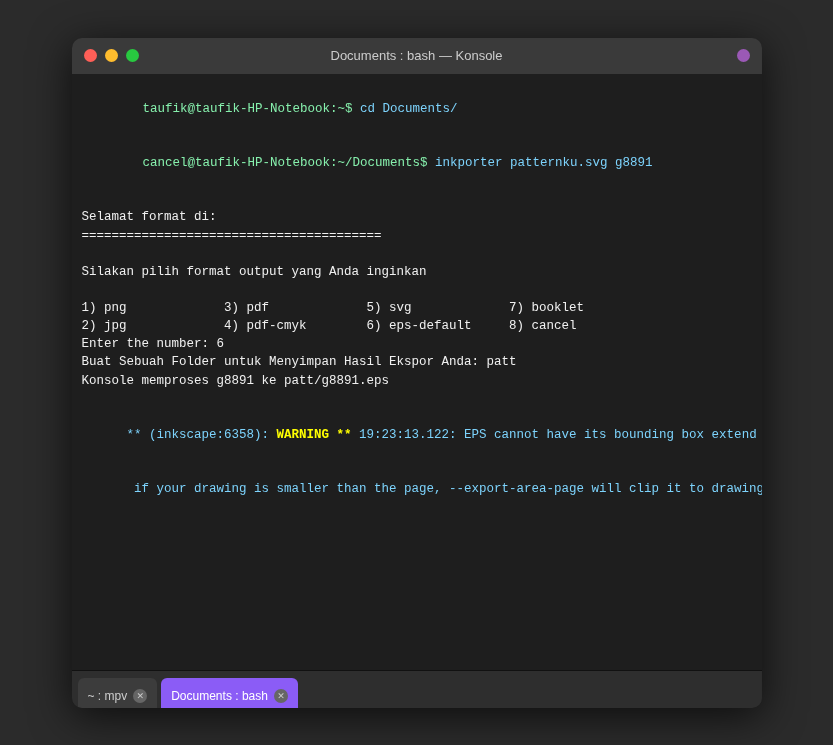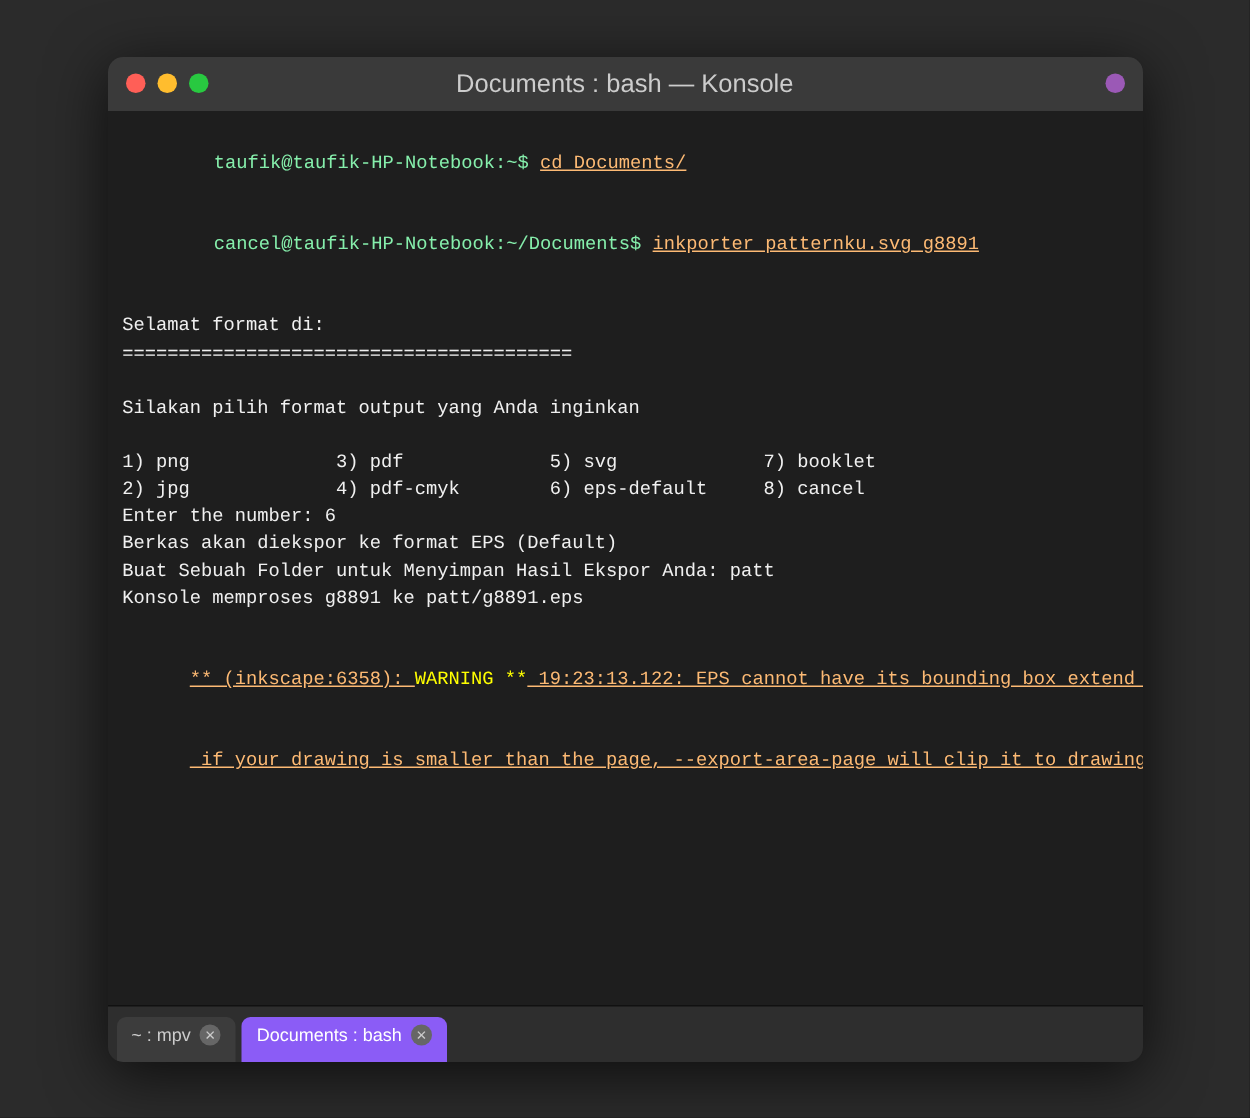--- a/index.html
+++ b/index.html
@@ -46,21 +46,21 @@
       width: 13px;
       height: 13px;
       border-radius: 50%;
     }
 
     .win-btn-close { background: #ff5f57; }
     .win-btn-min   { background: #ffbd2e; }
     .win-btn-max   { background: #28c940; }
 
     .title-text {
-      font-size: 17px;
+      font-size: 13px;
       color: #cccccc;
       font-family: -apple-system, BlinkMacSystemFont, sans-serif;
     }
 
     .profile-dot {
       position: absolute;
       right: 12px;
       width: 13px;
       height: 13px;
       border-radius: 50%;
@@ -84,22 +84,22 @@
       background: #2a2a2a;
     }
     .terminal-body::-webkit-scrollbar-thumb {
       background: #555;
       border-radius: 4px;
     }
 
     .line { white-space: pre; }
 
     .cyan  { color: #86efac; margin-left: 16px; }
-    .white { color: #fdba74; text-decoration: underline; }
-    .yellow-warn { color: #ffff00; font-weight: normal; }
+    .white { color: #7dd3fc; }
+    .yellow-warn { color: #ffff00; font-weight: bold; }
 
     .ascii-art {
       color: #00cfcf;
       font-size: 12px;
       line-height: 1.3;
       white-space: pre;
     }
 
     .tabbar {
       background: #2e2e2e;
@@ -107,21 +107,21 @@
       display: flex;
       align-items: flex-end;
       padding: 0 6px;
       gap: 4px;
       flex-shrink: 0;
       border-top: 1px solid #111;
     }
 
     .tab {
       display: flex;
-      align-items: flex-start;
+      align-items: flex-end;
       gap: 6px;
       background: #3c3c3c;
       border-radius: 6px 6px 0 0;
       padding: 5px 10px 5px 10px;
       font-size: 12px;
       font-family: -apple-system, BlinkMacSystemFont, sans-serif;
       color: #cccccc;
       height: 30px;
       cursor: pointer;
     }
@@ -173,21 +173,20 @@
     </div>
     <div class="line">&nbsp;</div>
     <div class="line">Selamat format di:</div>
     <div class="line">========================================</div>
     <div class="line">&nbsp;</div>
     <div class="line">Silakan pilih format output yang Anda inginkan</div>
     <div class="line">&nbsp;</div>
     <div class="line">1) png             3) pdf             5) svg             7) booklet</div>
     <div class="line">2) jpg             4) pdf-cmyk        6) eps-default     8) cancel</div>
     <div class="line">Enter the number: 6</div>
-    <div class="line">Berkas akan diekspor ke format EPS (Default)</div>
     <div class="line">Buat Sebuah Folder untuk Menyimpan Hasil Ekspor Anda: patt</div>
     <div class="line">Konsole memproses g8891 ke patt/g8891.eps</div>
     <div class="line">&nbsp;</div>
     <div class="line">
       <span class="white">** (inkscape:6358): </span><span class="yellow-warn">WARNING **</span><span class="white"> 19:23:13.122: EPS cannot have its bounding box extend beyond its content, so</span>
     </div>
     <div class="line">
       <span class="white"> if your drawing is smaller than the page, --export-area-page will clip it to drawing.</span>
     </div>
     <div class="line">&nbsp;</div>

